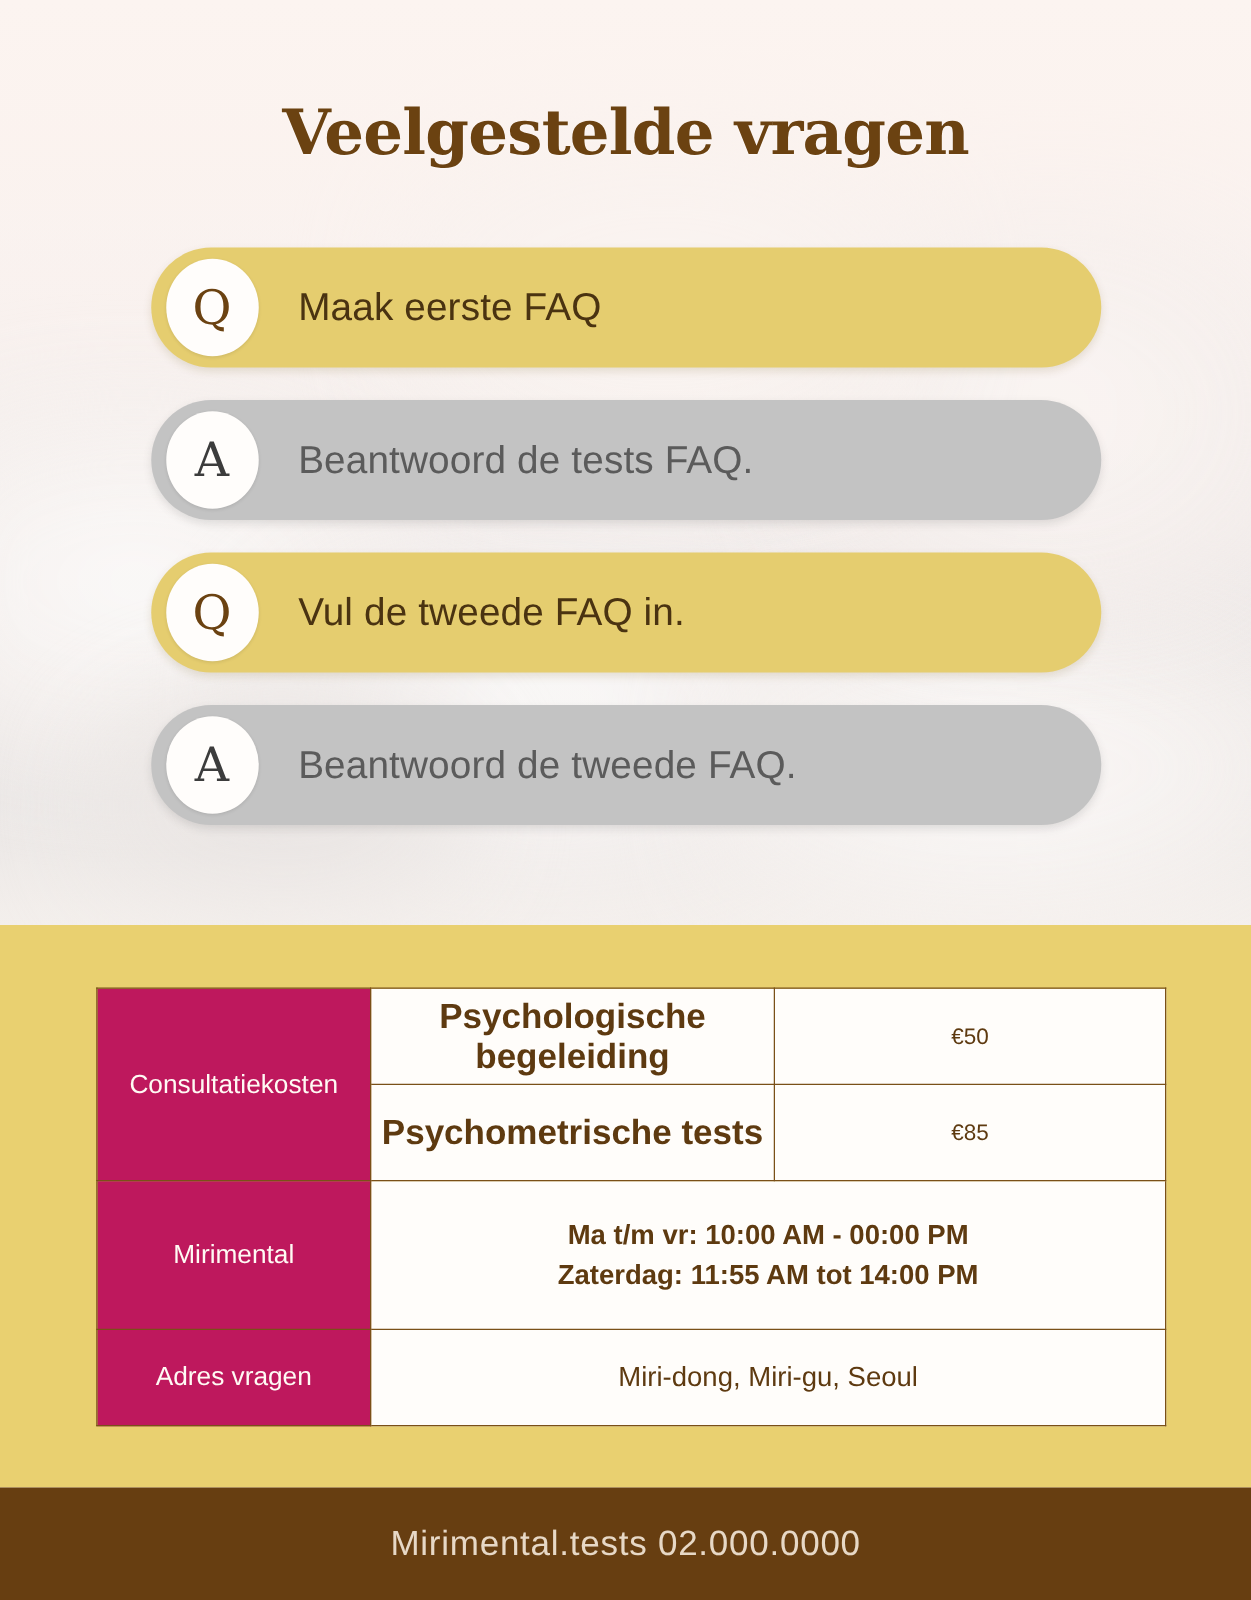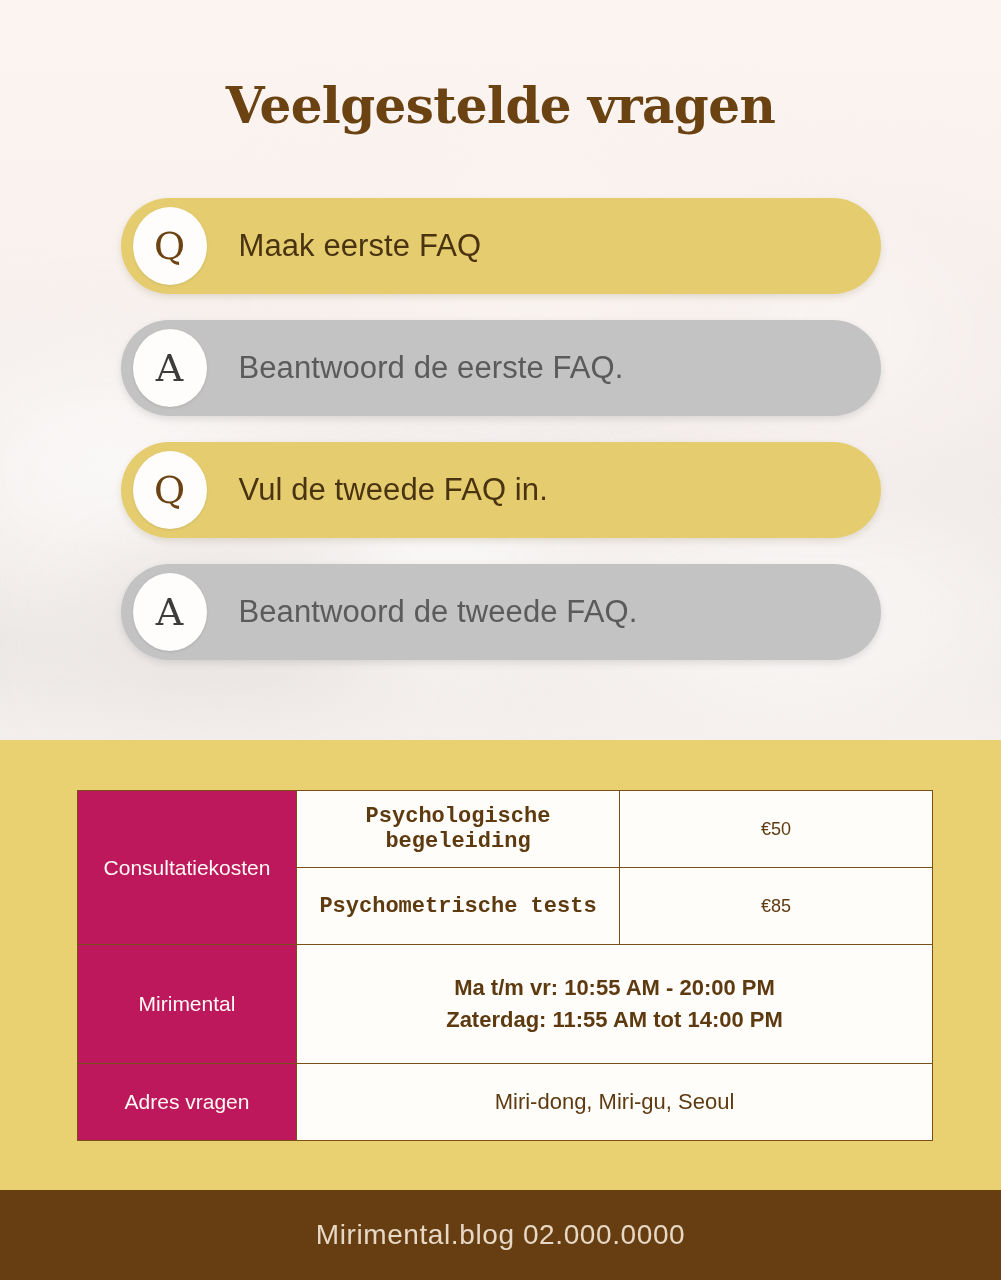--- a/index.html
+++ b/index.html
@@ -164,24 +164,23 @@
     padding: 8px 6px;
   }
   .cell-value {
     background: #fffdfa;
     color: #5e3a10;
     text-align: center;
     padding: 10px 12px;
   }
   .cell-service {
     font-weight: 700;
-    font-size: 22px;
+    font-size: 28px;
     height: 76px;
     width: 322px;
-    font-family: Liberation Mono, monospace;
   }
   .cell-price {
     font-size: 18px;
     height: 76px;
   }
   .cell-hours {
     font-weight: 700;
     font-size: 22px;
     line-height: 1.45;
     height: 118px;
@@ -227,21 +226,21 @@
 
   <div class="faq-list">
 
     <div class="faq-row q">
       <div class="faq-badge">Q</div>
       <div class="faq-text">Maak eerste FAQ</div>
     </div>
 
     <div class="faq-row a">
       <div class="faq-badge">A</div>
-      <div class="faq-text">Beantwoord de eerste FAQ.</div>
+      <div class="faq-text">Beantwoord de tests FAQ.</div>
     </div>
 
     <div class="faq-row q">
       <div class="faq-badge">Q</div>
       <div class="faq-text">Vul de tweede FAQ in.</div>
     </div>
 
     <div class="faq-row a">
       <div class="faq-badge">A</div>
       <div class="faq-text">Beantwoord de tweede FAQ.</div>
@@ -257,29 +256,29 @@
           <td class="cell-value cell-service">Psychologische begeleiding</td>
           <td class="cell-value cell-price">€50</td>
         </tr>
         <tr>
           <td class="cell-value cell-service">Psychometrische tests</td>
           <td class="cell-value cell-price">€85</td>
         </tr>
         <tr>
           <td class="cell-label">Mirimental</td>
           <td class="cell-value cell-hours" colspan="2">
-            <div>Ma t/m vr: 10:55 AM - 20:00 PM</div>
+            <div>Ma t/m vr: 10:00 AM - 00:00 PM</div>
             <div>Zaterdag: 11:55 AM tot 14:00 PM</div>
           </td>
         </tr>
         <tr>
           <td class="cell-label">Adres vragen</td>
           <td class="cell-value cell-address" colspan="2">Miri-dong, Miri-gu, Seoul</td>
         </tr>
       </tbody>
     </table>
   </div>
 
   <div class="footer">
-    <div class="footer-text">Mirimental.blog 02.000.0000</div>
+    <div class="footer-text">Mirimental.tests 02.000.0000</div>
   </div>
 
 </div>
 
 </body></html>

